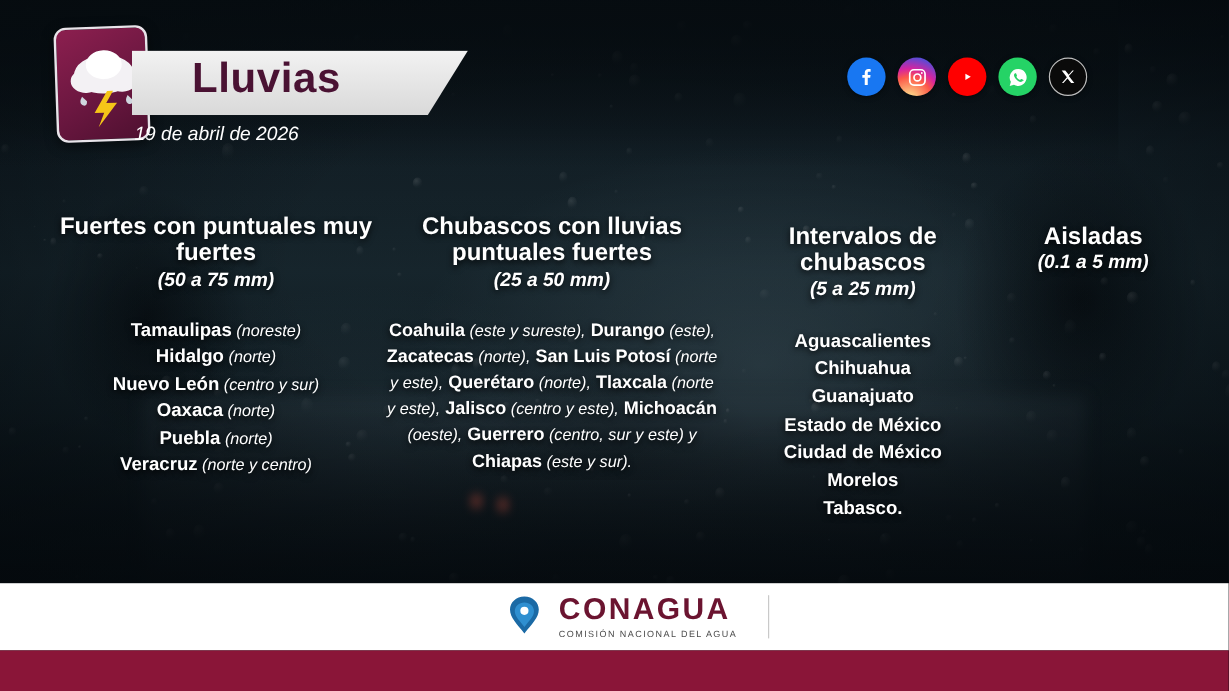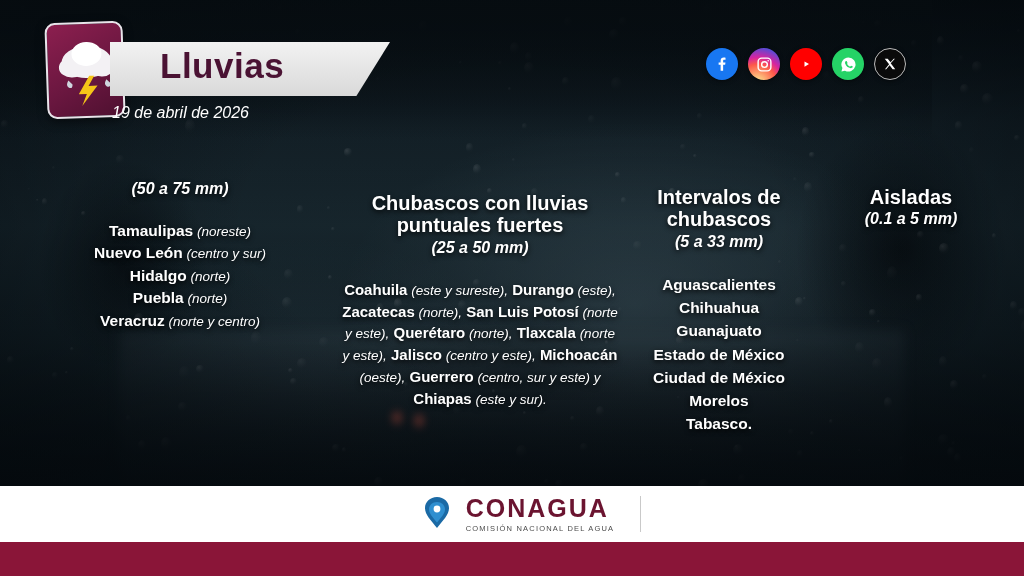--- a/index.html
+++ b/index.html
@@ -103,21 +103,21 @@
     text-shadow:0 2px 5px rgba(0,0,0,.85);
   }
   .col-body {
     margin-top:22px; font-size:15px; font-weight:bold; line-height:1.45;
     text-shadow:0 2px 5px rgba(0,0,0,.9);
   }
   .col-body .reg { font-weight:normal; font-style:italic; font-size:13.5px; }
   .col-body .ln { display:block; }
 
   #col1 { left:46px;  top:0;  width:268px; }
-  #col2 { left:320px; top:14px; width:280px;margin-left:20px; }
+  #col2 { left:320px; top:0; width:280px; }
   #col3 { left:616px; top:8px; width:206px; }
   #col4 { left:816px; top:8px; width:190px; }
 
   #col1 .col-body, #col3 .col-body, #col4 .col-body { font-size:15.5px; }
   #col2 .col-body { font-size:15px; text-align:center; }
   #col3 .col-body { line-height:1.5; }
   #col4 .col-body { line-height:1.5; }
 
   
   .footer {
@@ -365,39 +365,41 @@
         <svg width="14" height="14" viewBox="0 0 24 24" fill="#fff">
             <path d="M3 3l7.4 9.6L3.4 21h2.1l5.8-6.7L16.5 21H21l-7.8-10.1L20.4 3h-2.1l-5.3 6.1L8.1 3z"></path>
           </svg>
       </div>
     </div>
   </div>
 
   <div class="cols">
 
     <div class="col" id="col1">
+      <div class="col-h">Fuertes con puntuales muy fuertes</div>
       <div class="col-sub">(50 a 75 mm)</div>
       <div class="col-body">
           <span class="ln"><span>Tamaulipas</span><span class="reg"> (noreste)</span></span>
+          <span class="ln"><span>Hidalgo</span><span class="reg"> (norte)</span></span>
           <span class="ln"><span>Nuevo León</span><span class="reg"> (centro y sur)</span></span>
-          <span class="ln"><span>Hidalgo</span><span class="reg"> (norte)</span></span>
+          <span class="ln"><span>Oaxaca</span><span class="reg"> (norte)</span></span>
           <span class="ln"><span>Puebla</span><span class="reg"> (norte)</span></span>
           <span class="ln"><span>Veracruz</span><span class="reg"> (norte y centro)</span></span>
         </div>
     </div>
 
     <div class="col" id="col2">
       <div class="col-h">Chubascos con lluvias puntuales fuertes</div>
       <div class="col-sub">(25 a 50 mm)</div>
       <div class="col-body"><span><span>Coahuila</span><span class="reg"> (este y sureste),</span> </span><span><span>Durango</span><span class="reg"> (este),</span> </span><span><span>Zacatecas</span><span class="reg"> (norte),</span> </span><span><span>San Luis Potosí</span><span class="reg"> (norte y este),</span> </span><span><span>Querétaro</span><span class="reg"> (norte),</span> </span><span><span>Tlaxcala</span><span class="reg"> (norte y este),</span> </span><span><span>Jalisco</span><span class="reg"> (centro y este),</span> </span><span><span>Michoacán</span><span class="reg"> (oeste),</span> </span><span><span>Guerrero</span><span class="reg"> (centro, sur y este) y</span> </span><span><span>Chiapas</span><span class="reg"> (este y sur).</span></span></div>
     </div>
 
     <div class="col" id="col3">
       <div class="col-h">Intervalos de chubascos</div>
-      <div class="col-sub">(5 a 33 mm)</div>
+      <div class="col-sub">(5 a 25 mm)</div>
       <div class="col-body">
           <span class="ln"><span>Aguascalientes</span></span>
           <span class="ln"><span>Chihuahua</span></span>
           <span class="ln"><span>Guanajuato</span></span>
           <span class="ln"><span>Estado de México</span></span>
           <span class="ln"><span>Ciudad de México</span></span>
           <span class="ln"><span>Morelos</span></span>
           <span class="ln"><span>Tabasco.</span></span>
         </div>
     </div>

